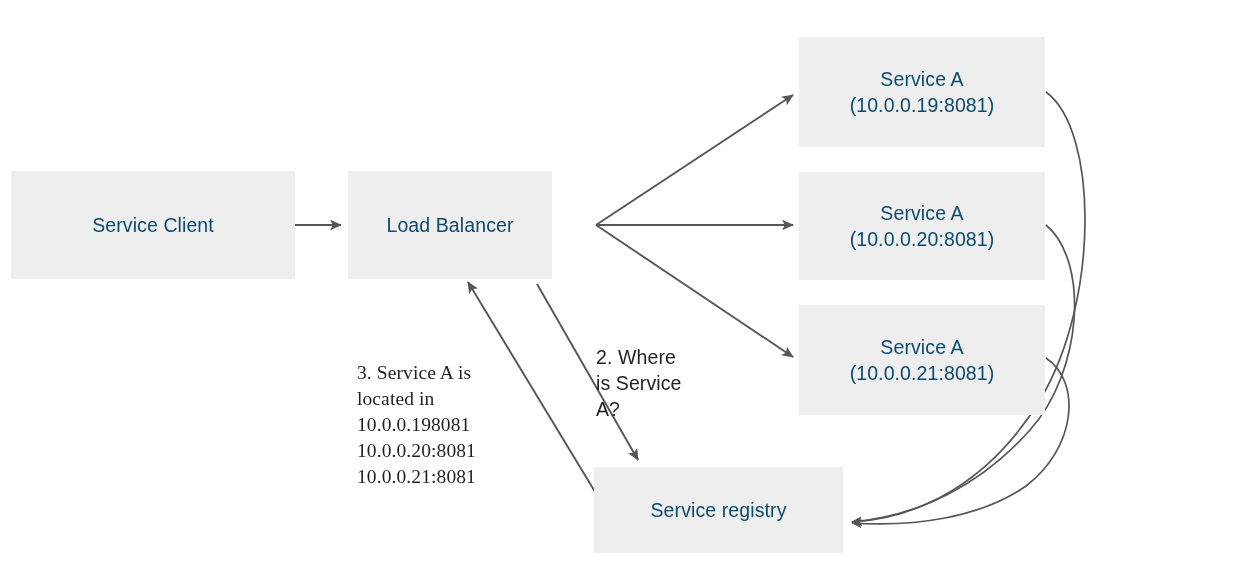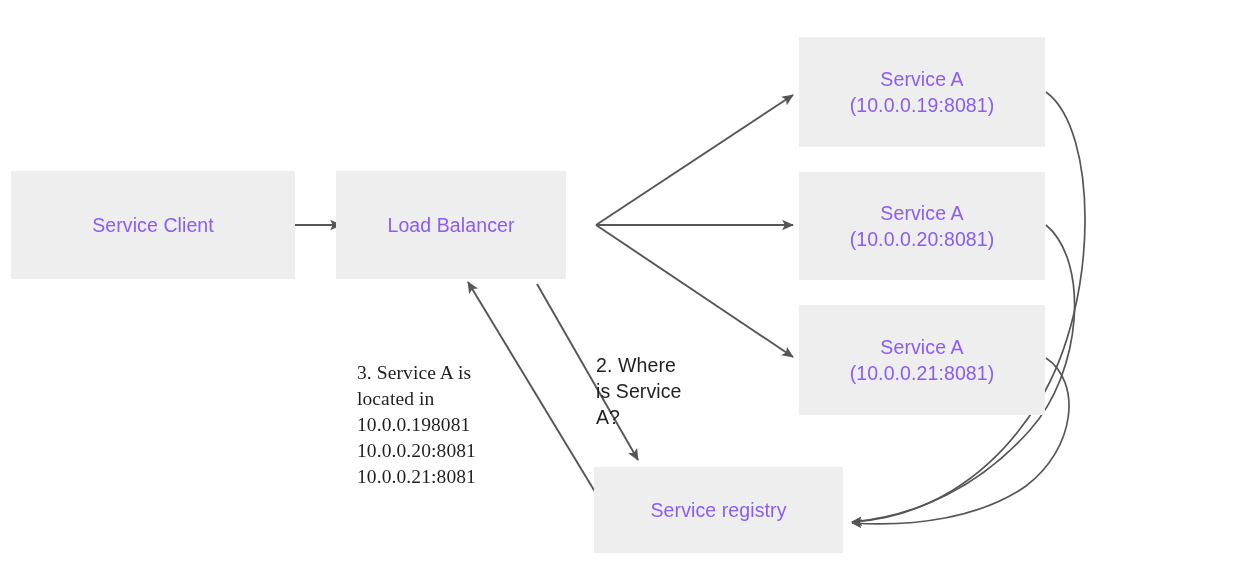--- a/index.html
+++ b/index.html
@@ -29,47 +29,47 @@
   .node {
     position: absolute;
     background: #eeeeee;
     display: flex;
     align-items: center;
     justify-content: center;
     text-align: center;
     box-sizing: border-box;
   }
   .node-label {
-    color: #8b5cf6;
+    color: #0c4a6e;
     font-size: 19.5px;
     line-height: 26px;
     letter-spacing: 0.1px;
     white-space: pre-line;
   }
   .edge-label {
     position: absolute;
     color: #1f1f1f;
     font-size: 19.5px;
     line-height: 26px;
     letter-spacing: 0.1px;
     white-space: pre-line;
     text-align: left;
   }
 
   
   #node-service-client { left: 11px;  top: 171px; width: 284px; height: 108px; }
-  #node-load-balancer  { left: 336px; top: 171px; width: 230px; height: 108px; text-align: right; }
+  #node-load-balancer  { left: 348px; top: 171px; width: 204px; height: 108px; text-align: right; }
   #node-service-a-1    { left: 799px; top: 37px;  width: 246px; height: 110px; }
   #node-service-a-2    { left: 799px; top: 172px; width: 246px; height: 108px; }
   #node-service-a-3    { left: 799px; top: 305px; width: 246px; height: 110px; }
   #node-service-registry { left: 594px; top: 467px; width: 249px; height: 86px; }
 
   
   #label-step-3 { left: 357px;  top: 360px; font-family: Liberation Serif, serif; }
-  #label-step-2 { left: 596px;  top: 352px; }
+  #label-step-2 { left: 596px;  top: 344px; }
   #label-step-1 { left: 1113px; top: 336px; }
 </style>
 </head>
 <body>
 
 <div id="diagram-canvas">
 
   <svg id="edges-layer" viewBox="0 0 1258 588" width="1258" height="588">
     <defs>
       <marker id="arrowhead" viewBox="0 0 10 10" refX="9.2" refY="5" markerWidth="6.2" markerHeight="6.2" orient="auto-start-reverse">

